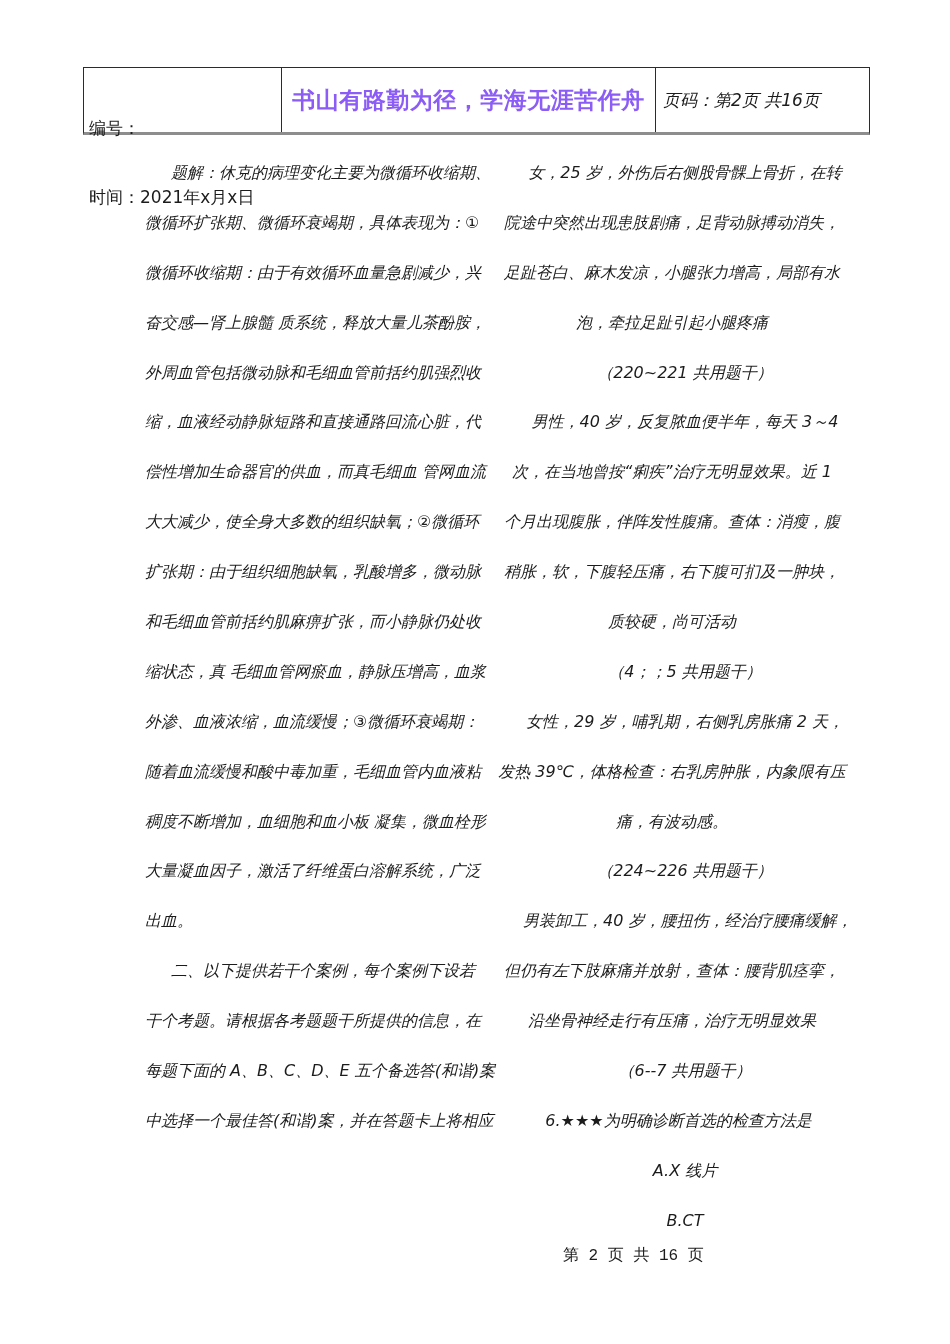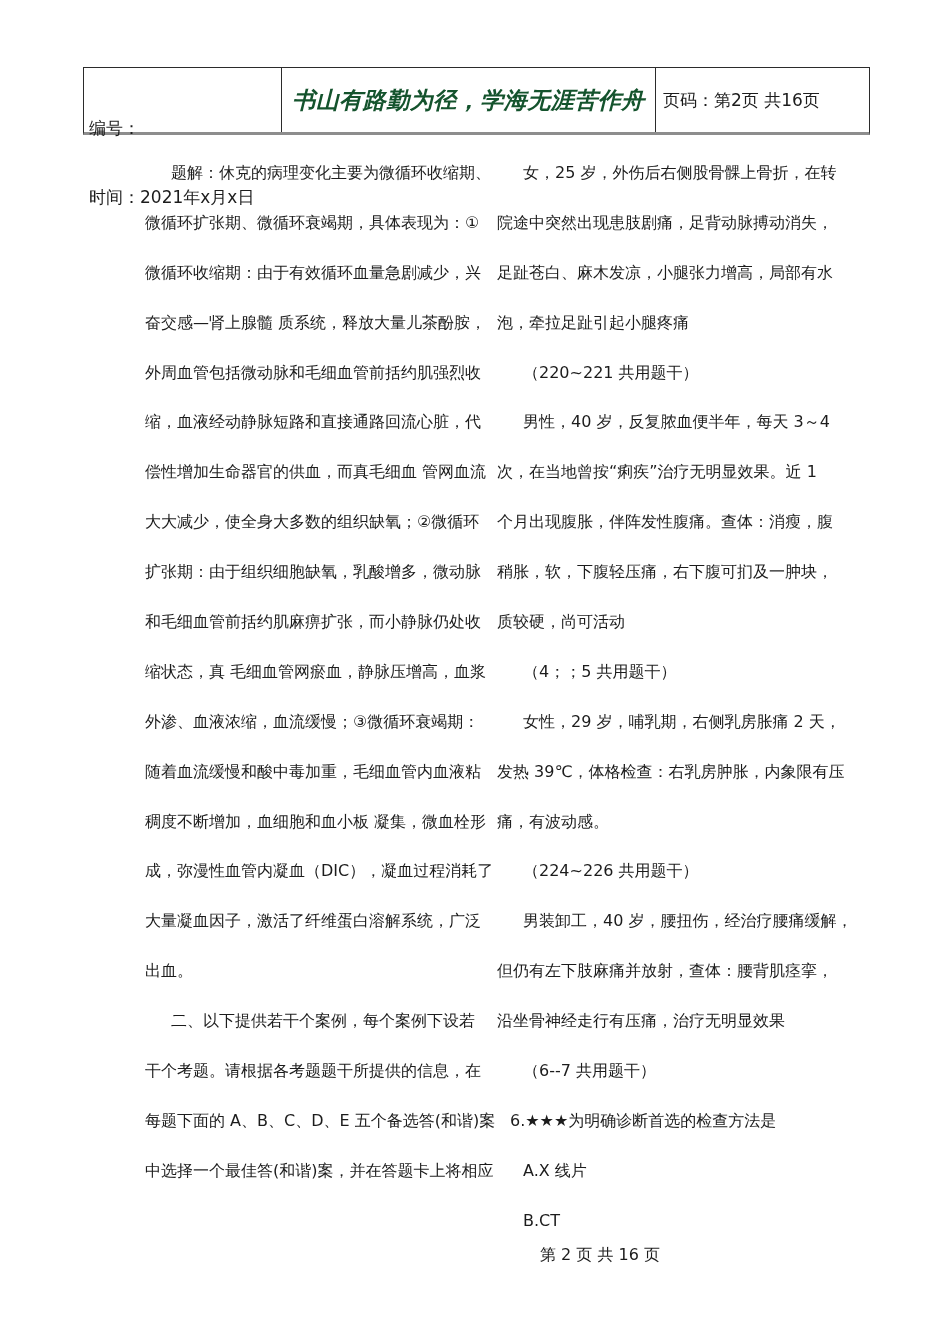--- a/index.html
+++ b/index.html
@@ -29,67 +29,66 @@
     white-space:pre;
   }
   .hcell-mid {
     flex:1; display:flex; align-items:center; justify-content:center;
     font-size:23px; font-weight:bold; color:#ee0a0a;
     white-space:pre; letter-spacing:0.5px;
   }
   .hcell-right {
     width:214px; border-left:1px solid #2b2b2b;
     display:flex; align-items:center;
-    padding-left:7px; font-size:17px; white-space:pre;
+    padding-left:7px; font-size:17px; white-space:pre;font-style:italic;
   }
 
   
-  .col { position:absolute; top:148px; font-size:16px; }
+  .col { position:absolute; top:148px; font-size:16px;font-style:italic; }
   .col .line { height:49.9px; line-height:49.9px; white-space:pre; overflow:visible; }
   .col-left  { left:145px; width:332px; }
-  .col-right { left:497px; width:350px; }
+  .col-right { left:497px; width:350px;text-align:center; }
   .ind1 { padding-left:26px; }
   .ind2 { padding-left:13px; }
 
   
   .footer {
-    position:absolute; left:540px; top:1245px;
-    font-size:16px; white-space:pre;
+    position:absolute; left:563px; top:1245px;
+    font-size:16px; white-space:pre;font-family:Liberation Mono, monospace;
   }
 </style>
 </head>
 <body>
 
 <div class="page">
 
   <div class="header-table">
     <div class="hcell-left">
       <div>编号：</div>
       <div>时间：2021年x月x日</div>
     </div>
-    <div class="hcell-mid" style="color: #14532d; font-style: italic;">书山有路勤为径，学海无涯苦作舟</div>
+    <div class="hcell-mid" style="color: #8b5cf6;">书山有路勤为径，学海无涯苦作舟</div>
     <div class="hcell-right">页码：第2页 共16页</div>
   </div>
 
   <div class="col col-left">
       <div class="line ind1">题解：休克的病理变化主要为微循环收缩期、</div>
       <div class="line">微循环扩张期、微循环衰竭期，具体表现为：①</div>
       <div class="line">微循环收缩期：由于有效循环血量急剧减少，兴</div>
       <div class="line">奋交感—肾上腺髓 质系统，释放大量儿茶酚胺，</div>
       <div class="line">外周血管包括微动脉和毛细血管前括约肌强烈收</div>
       <div class="line">缩，血液经动静脉短路和直接通路回流心脏，代</div>
       <div class="line">偿性增加生命器官的供血，而真毛细血 管网血流</div>
       <div class="line">大大减少，使全身大多数的组织缺氧；②微循环</div>
       <div class="line">扩张期：由于组织细胞缺氧，乳酸增多，微动脉</div>
       <div class="line">和毛细血管前括约肌麻痹扩张，而小静脉仍处收</div>
       <div class="line">缩状态，真 毛细血管网瘀血，静脉压增高，血浆</div>
       <div class="line">外渗、血液浓缩，血流缓慢；③微循环衰竭期：</div>
       <div class="line">随着血流缓慢和酸中毒加重，毛细血管内血液粘</div>
       <div class="line">稠度不断增加，血细胞和血小板 凝集，微血栓形</div>
-      <div class="line">成，弥漫性血管内凝血（DIC），凝血过程消耗了</div>
       <div class="line">大量凝血因子，激活了纤维蛋白溶解系统，广泛</div>
       <div class="line">出血。</div>
       <div class="line ind1">二、以下提供若干个案例，每个案例下设若</div>
       <div class="line">干个考题。请根据各考题题干所提供的信息，在</div>
       <div class="line">每题下面的 A、B、C、D、E 五个备选答(和谐)案</div>
       <div class="line">中选择一个最佳答(和谐)案，并在答题卡上将相应</div>
     </div>
   <div class="col col-right">
       <div class="line ind1">女，25 岁，外伤后右侧股骨髁上骨折，在转</div>
       <div class="line">院途中突然出现患肢剧痛，足背动脉搏动消失，</div>

